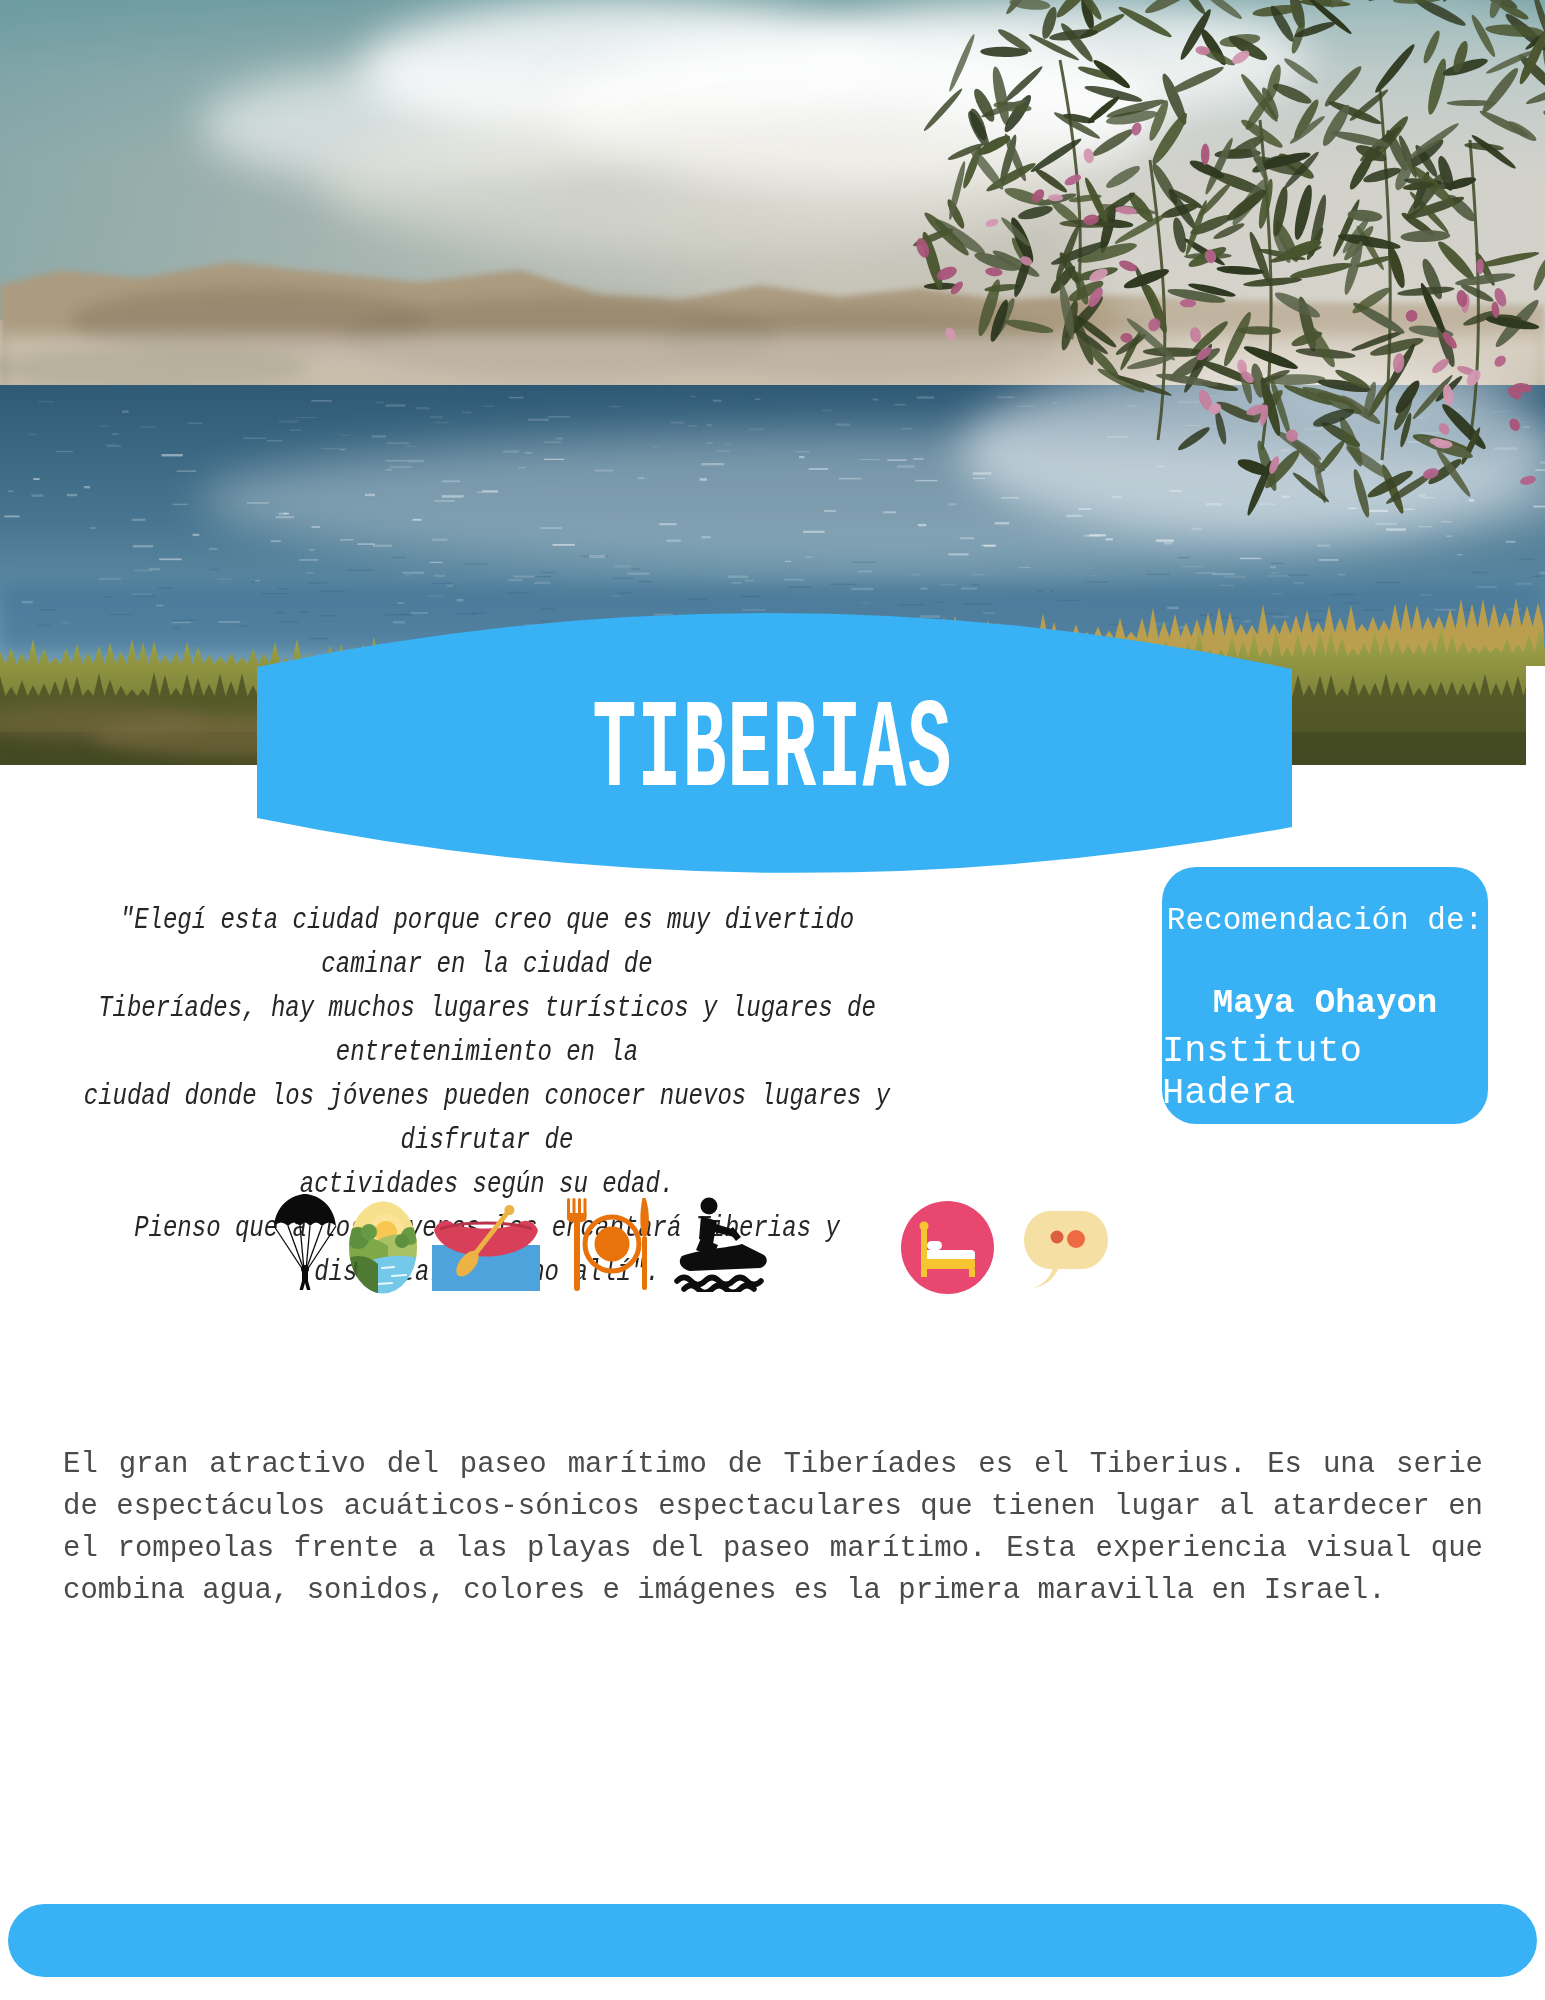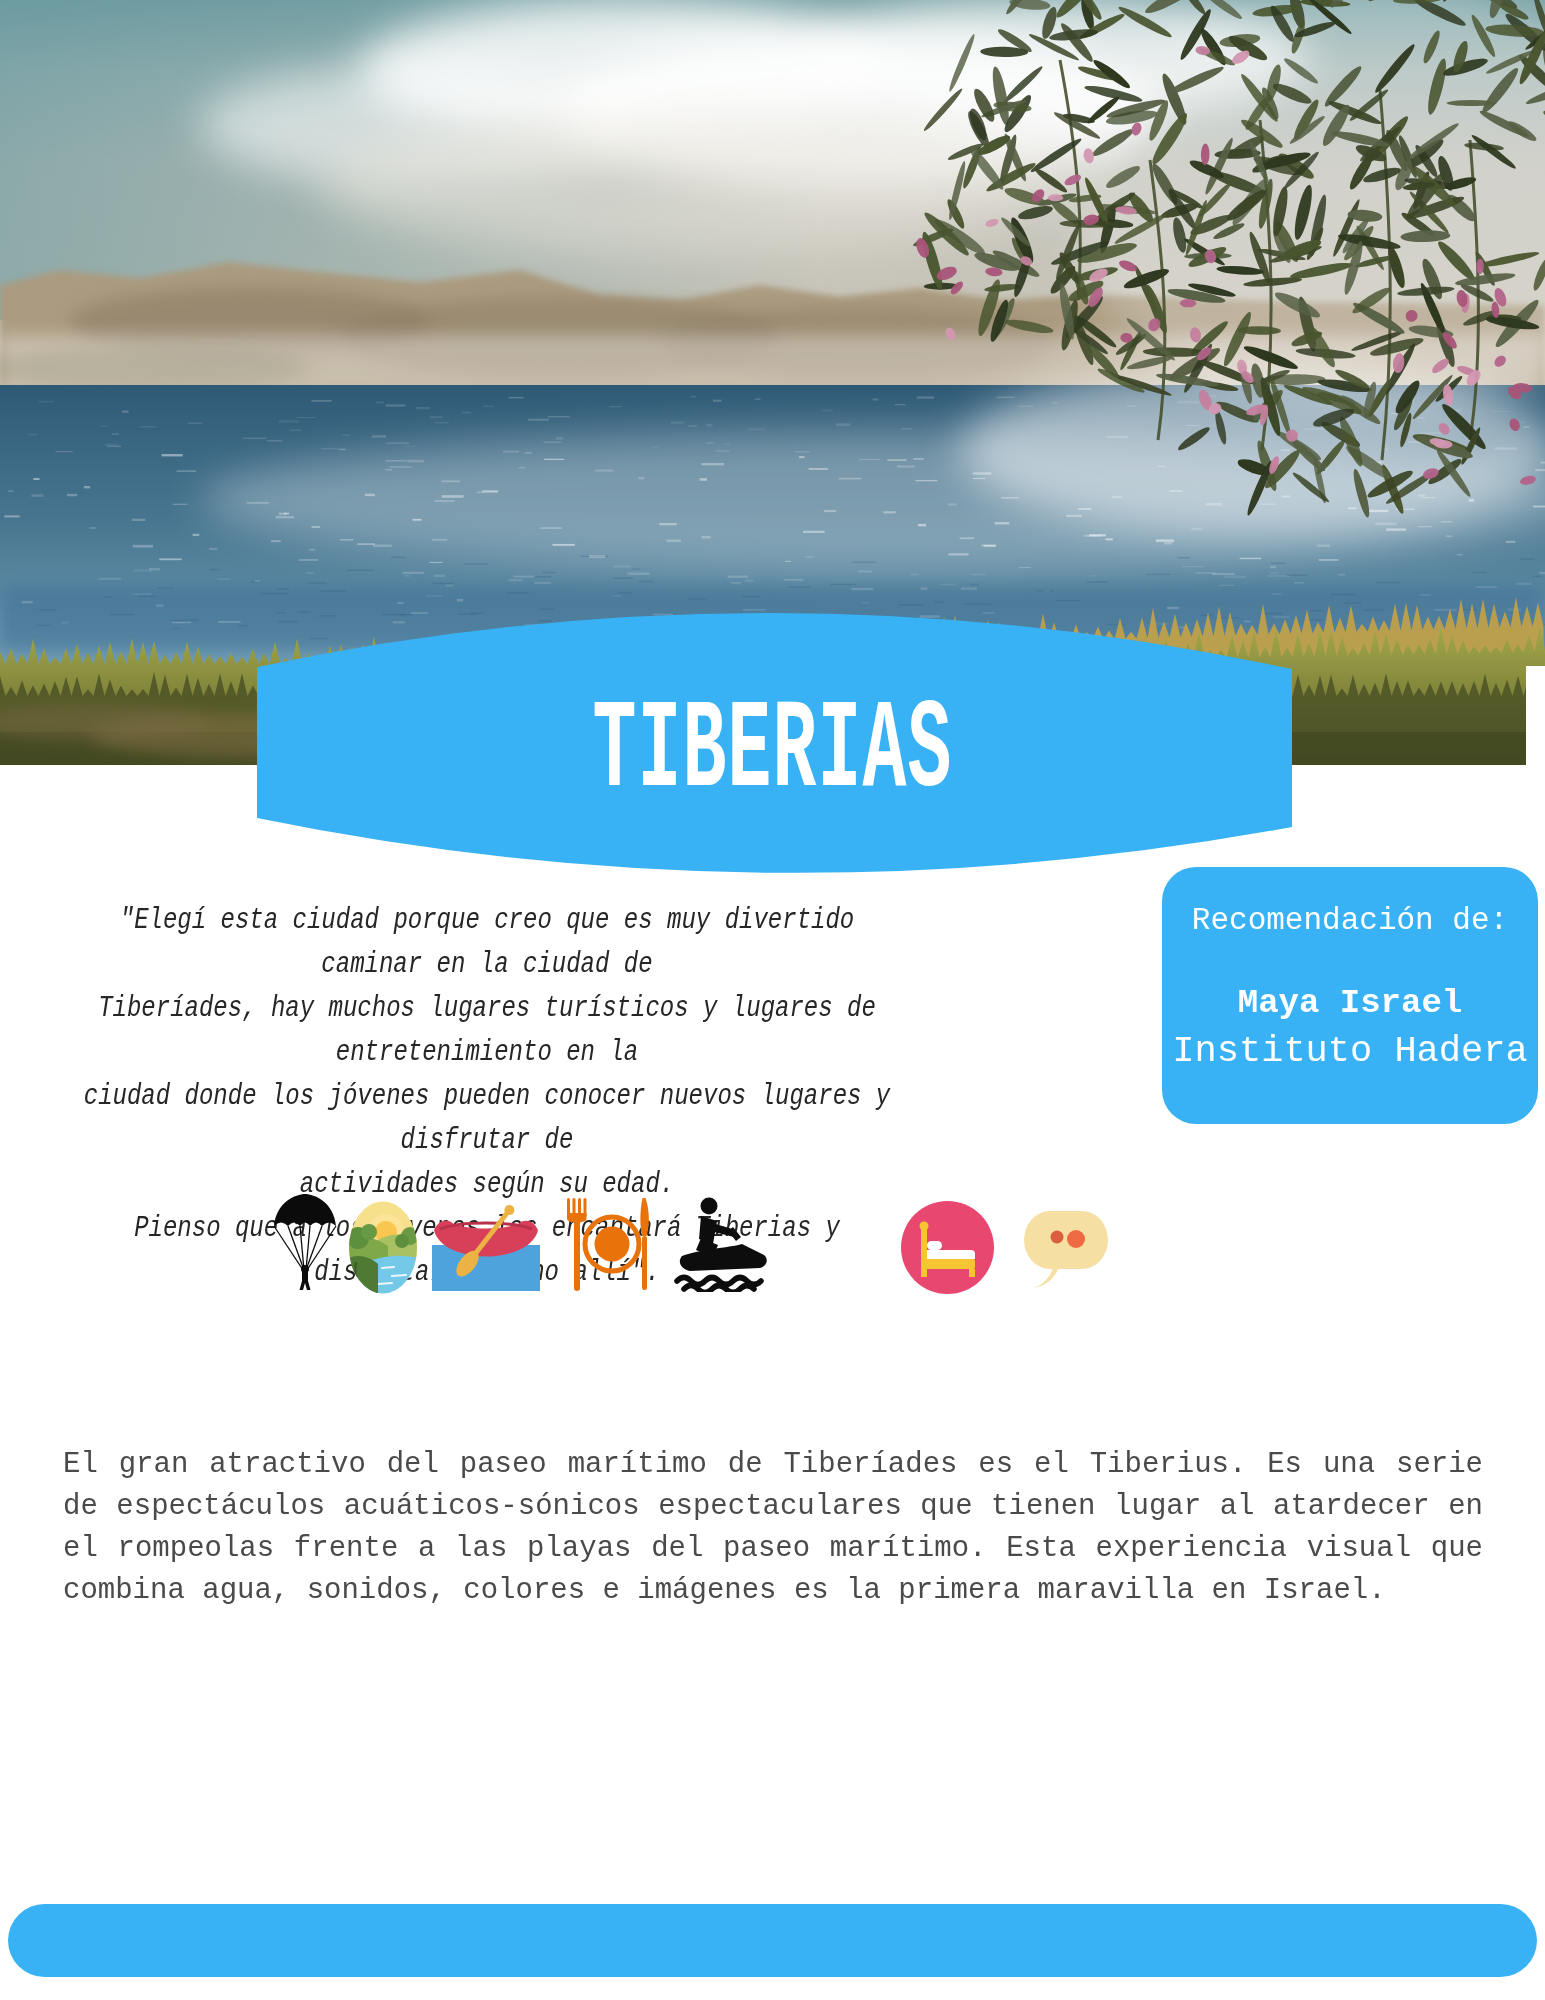--- a/index.html
+++ b/index.html
@@ -20,21 +20,21 @@
     letter-spacing:2px;transform:scaleX(0.58);transform-origin:center center;
     white-space:nowrap;
   }
   .quote{
     position:absolute;left:71px;top:898px;width:1040px;
     transform:scaleX(0.80);transform-origin:left top;
     font-size:30px;line-height:44px;font-style:italic;color:#262626;
     text-align:center;white-space:pre-line;
   }
   .reco-card{
-    position:absolute;left:1162px;top:867px;width:376px;height:257px;
+    position:absolute;left:1162px;top:867px;width:326px;height:257px;
     background:var(--accent,#38b2f4);border-radius:34px;color:#ffffff;
     display:flex;flex-direction:column;align-items:center;
   }
   .reco-heading{margin-top:36px;font-size:31px;font-weight:400;}
   .reco-name{margin-top:46px;font-size:34px;font-weight:bold;}
   .reco-institute{margin-top:8px;font-size:37px;}
   .icons-row .icon{position:absolute;}
   .body-text{
     position:absolute;left:63px;top:1444px;width:1420px;
     font-size:29px;line-height:42px;color:#4a4a4a;text-align:justify;
@@ -869,21 +869,21 @@
   </div>
 
   <div class="quote">"Elegí esta ciudad porque creo que es muy divertido caminar en la ciudad de
 Tiberíades, hay muchos lugares turísticos y lugares de entretenimiento en la
 ciudad donde los jóvenes pueden conocer nuevos lugares y disfrutar de
 actividades según su edad.
 Pienso que  a los jóvenes les encantará Tiberias y  disfrutarán mucho allí".</div>
 
   <div class="reco-card">
     <div class="reco-heading">Recomendación de:</div>
-    <div class="reco-name">Maya Israel</div>
+    <div class="reco-name">Maya Ohayon</div>
     <div class="reco-institute">Instituto Hadera</div>
   </div>
 
   <div class="icons-row">
 
     <svg class="icon" style="left:270px;top:1192px" width="70" height="102" viewBox="0 0 70 102">
       <path fill="#0b0b0b" d="M4,34 C6,10 26,2 35,2 C44,2 64,10 66,34 Q59,27 52,34 Q46,27 40,34 Q35,27 30,34 Q24,27 18,34 Q11,27 4,34 Z"></path>
       <g stroke="#0b0b0b" stroke-width="1.3">
         <line x1="4" y1="34" x2="33" y2="78"></line>
           <line x1="18" y1="34" x2="34" y2="78"></line>

